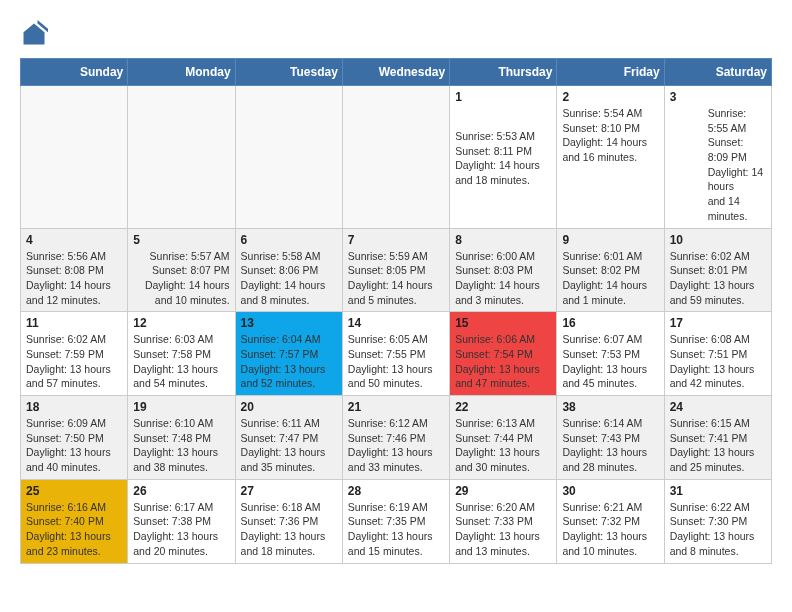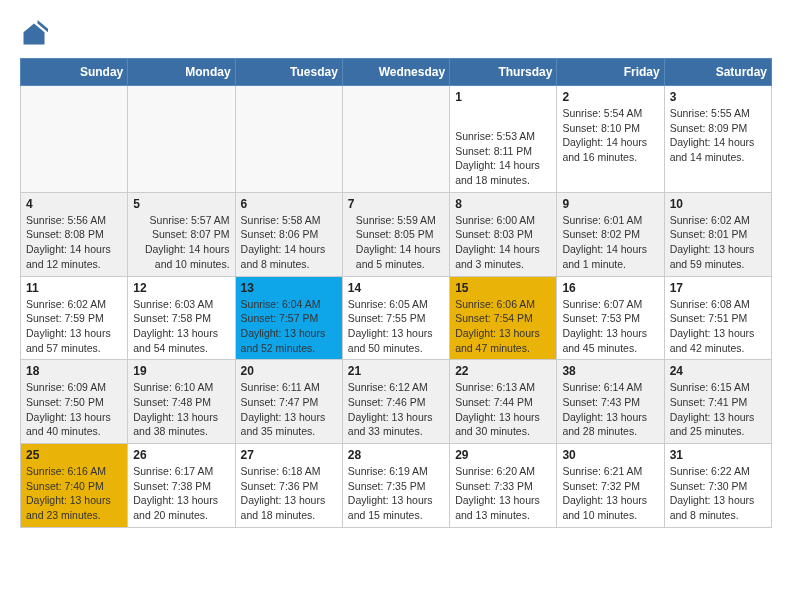--- a/index.html
+++ b/index.html
@@ -133,21 +133,21 @@
         </td>
         <td style="background: rgb(255, 255, 255);">
           <div class="day-number">2</div>
           <div class="day-info" style="white-space: pre-line;">Sunrise: 5:54 AM
 Sunset: 8:10 PM
 Daylight: 14 hours
 and 16 minutes.</div>
         </td>
         <td style="background: rgb(255, 255, 255);">
           <div class="day-number">3</div>
-          <div class="day-info" style="white-space: pre-line;">Sunrise: 5:55 AM
+          <div class="day-info" style="white-space: pre-line; margin-left: 38px;">Sunrise: 5:55 AM
 Sunset: 8:09 PM
 Daylight: 14 hours
 and 14 minutes.</div>
         </td>
       </tr>
       <tr>
         <td style="background: rgb(240, 240, 240);">
           <div class="day-number">4</div>
           <div class="day-info" style="white-space: pre-line;">Sunrise: 5:56 AM
 Sunset: 8:08 PM
@@ -163,21 +163,21 @@
         </td>
         <td style="background: rgb(240, 240, 240);">
           <div class="day-number">6</div>
           <div class="day-info" style="white-space: pre-line;">Sunrise: 5:58 AM
 Sunset: 8:06 PM
 Daylight: 14 hours
 and 8 minutes.</div>
         </td>
         <td style="background: rgb(240, 240, 240);">
           <div class="day-number">7</div>
-          <div class="day-info" style="white-space: pre-line; margin-left: 8px;">Sunrise: 5:59 AM
+          <div class="day-info" style="white-space: pre-line;">Sunrise: 5:59 AM
 Sunset: 8:05 PM
 Daylight: 14 hours
 and 5 minutes.</div>
         </td>
         <td style="background: rgb(240, 240, 240);">
           <div class="day-number">8</div>
           <div class="day-info" style="white-space: pre-line;">Sunrise: 6:00 AM
 Sunset: 8:03 PM
 Daylight: 14 hours
 and 3 minutes.</div>
@@ -219,21 +219,21 @@
 Daylight: 13 hours
 and 52 minutes.</div>
         </td>
         <td style="background: rgb(255, 255, 255);">
           <div class="day-number">14</div>
           <div class="day-info" style="white-space: pre-line;">Sunrise: 6:05 AM
 Sunset: 7:55 PM
 Daylight: 13 hours
 and 50 minutes.</div>
         </td>
-        <td style="background: #eab308;">
+        <td style="background: #ef4444;">
           <div class="day-number">15</div>
           <div class="day-info" style="white-space: pre-line;">Sunrise: 6:06 AM
 Sunset: 7:54 PM
 Daylight: 13 hours
 and 47 minutes.</div>
         </td>
         <td style="background: rgb(255, 255, 255);">
           <div class="day-number">16</div>
           <div class="day-info" style="white-space: pre-line;">Sunrise: 6:07 AM
 Sunset: 7:53 PM

